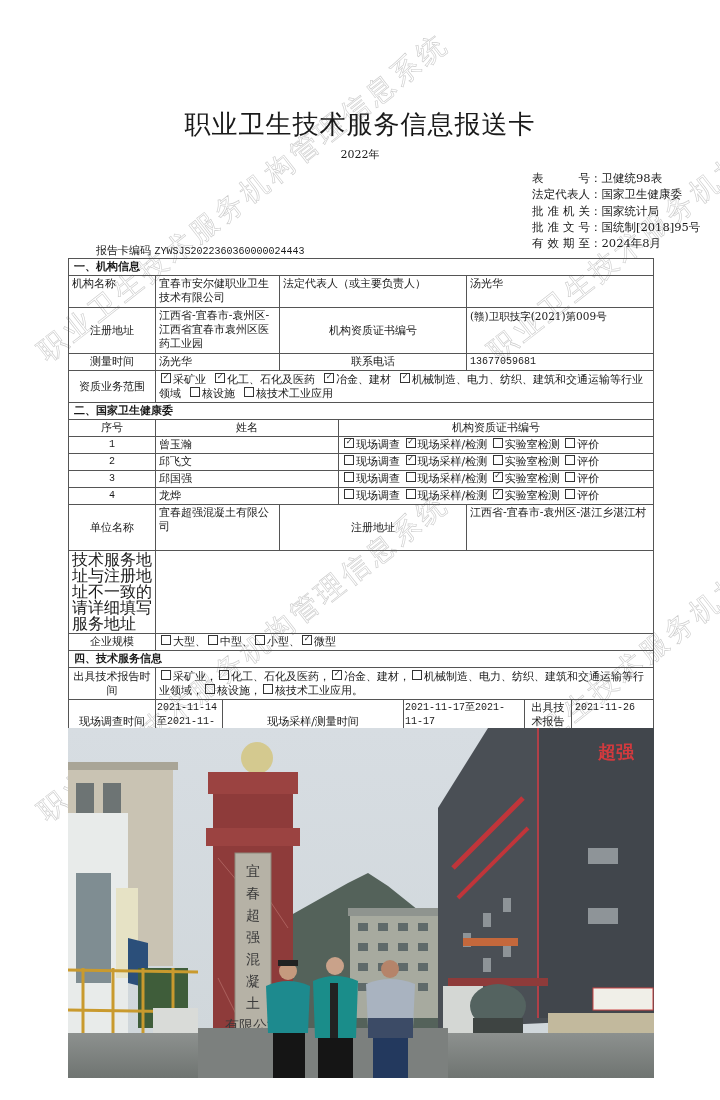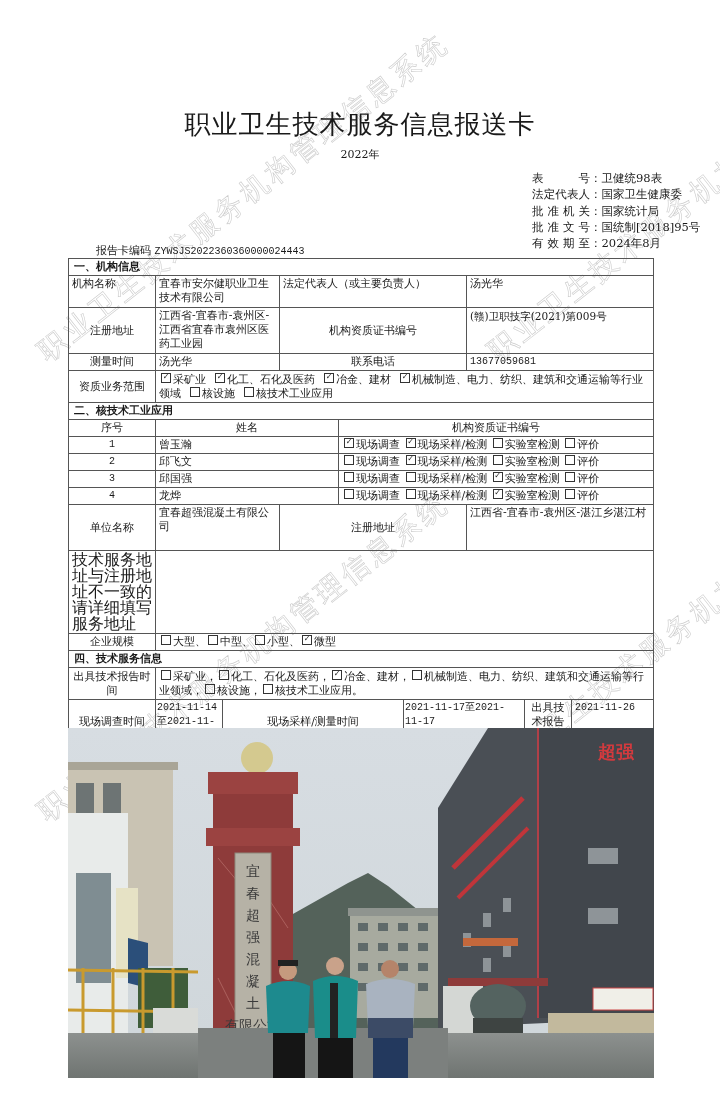--- a/index.html
+++ b/index.html
@@ -94,21 +94,21 @@
       <span class="cb on"></span><span>采矿业</span>&nbsp;
       <span class="cb on"></span><span>化工、石化及医药</span>&nbsp;
       <span class="cb on"></span><span>冶金、建材</span>&nbsp;
       <span class="cb on"></span><span>机械制造、电力、纺织、建筑和交通运输等行业领域</span>&nbsp;
       <span class="cb"></span><span>核设施</span>&nbsp;
       <span class="cb"></span><span>核技术工业应用</span>
     </td>
   </tr>
 
   <tr style="height:16px">
-        <td colspan="10" class="sec">二、核技术工业应用</td>
+        <td colspan="10" class="sec">二、国家卫生健康委</td>
       </tr>
   <tr style="height:16px">
     <td class="c">序号</td>
     <td colspan="4" class="c">姓名</td>
     <td colspan="5" class="c">机构资质证书编号</td>
   </tr>
   <tr style="height:16px">
     <td class="c num">1</td>
     <td colspan="4">曾玉瀚</td>
     <td colspan="5">

